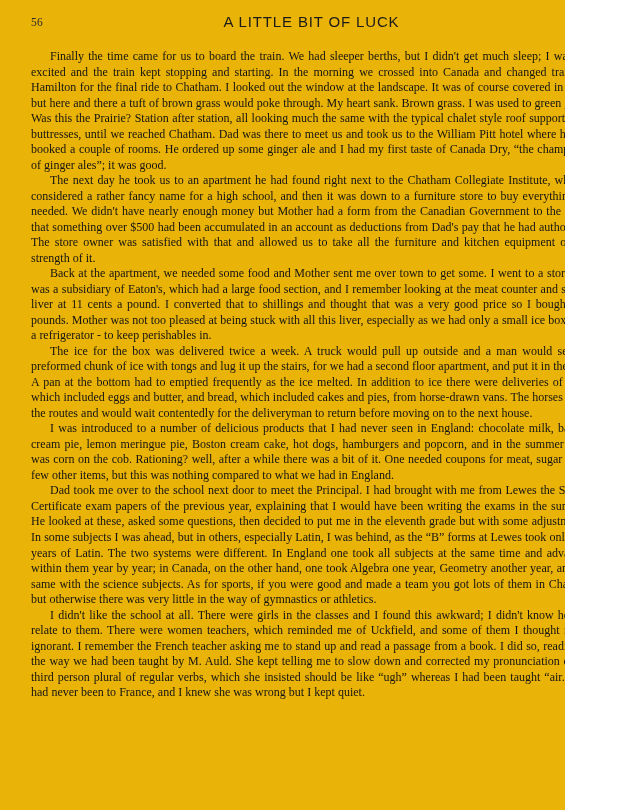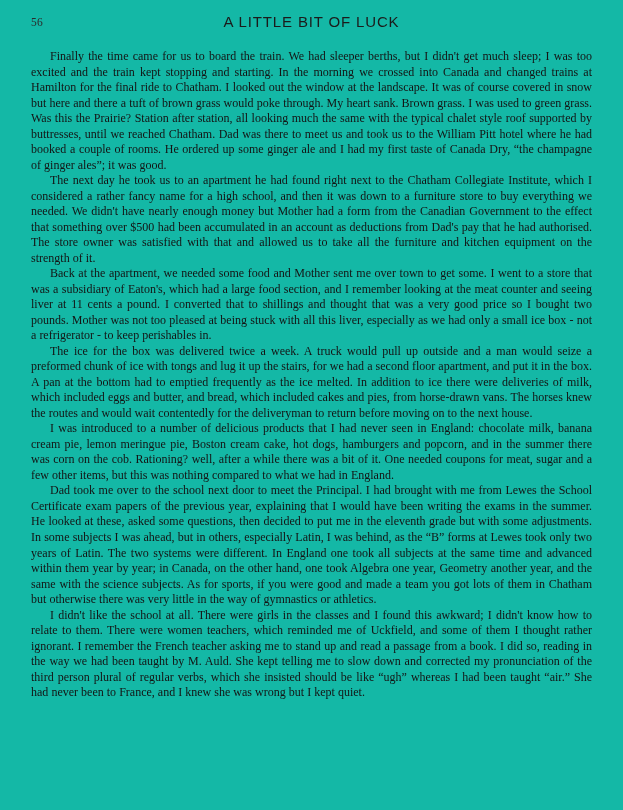--- a/index.html
+++ b/index.html
@@ -6,23 +6,23 @@
     margin: 0;
     padding: 0;
     background: #ffffff;
   }
   body {
     font-family: "Liberation Serif", "DejaVu Serif", serif;
     color: #1a1a1a;
   }
   #page {
     position: relative;
-    width: 623px;
+    width: 565px;
     height: 810px;
-    background: #14b8a6;
+    background: #eab308;
     overflow: hidden;
     box-sizing: border-box;
   }
   
   .page-header {
     position: absolute;
     top: 14px;
     left: 31px;
     width: 561px;
     height: 18px;

